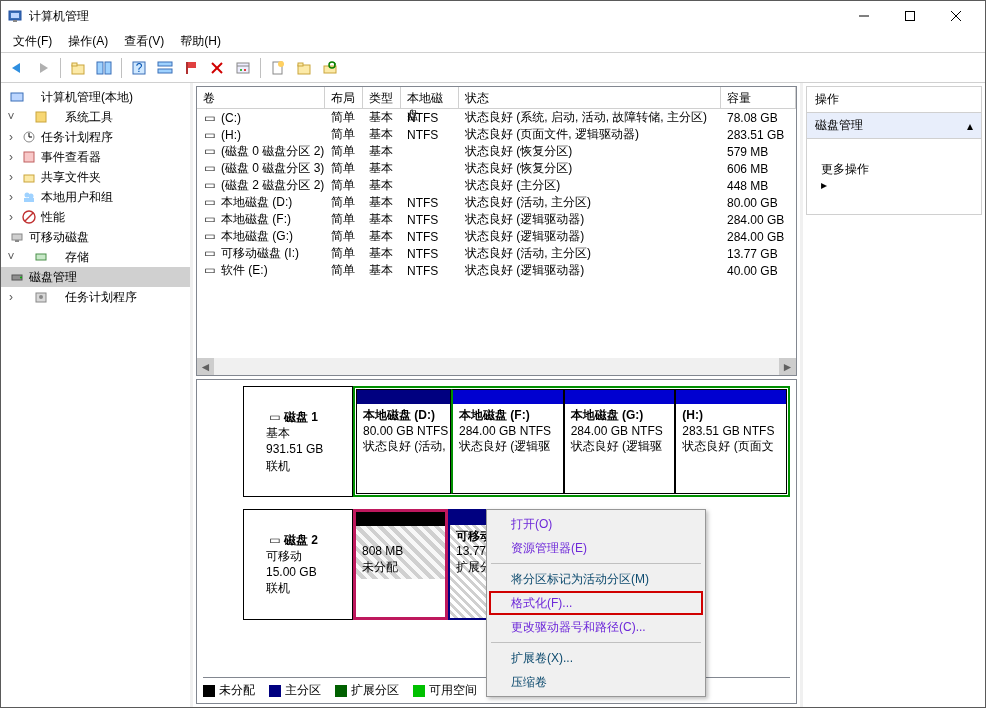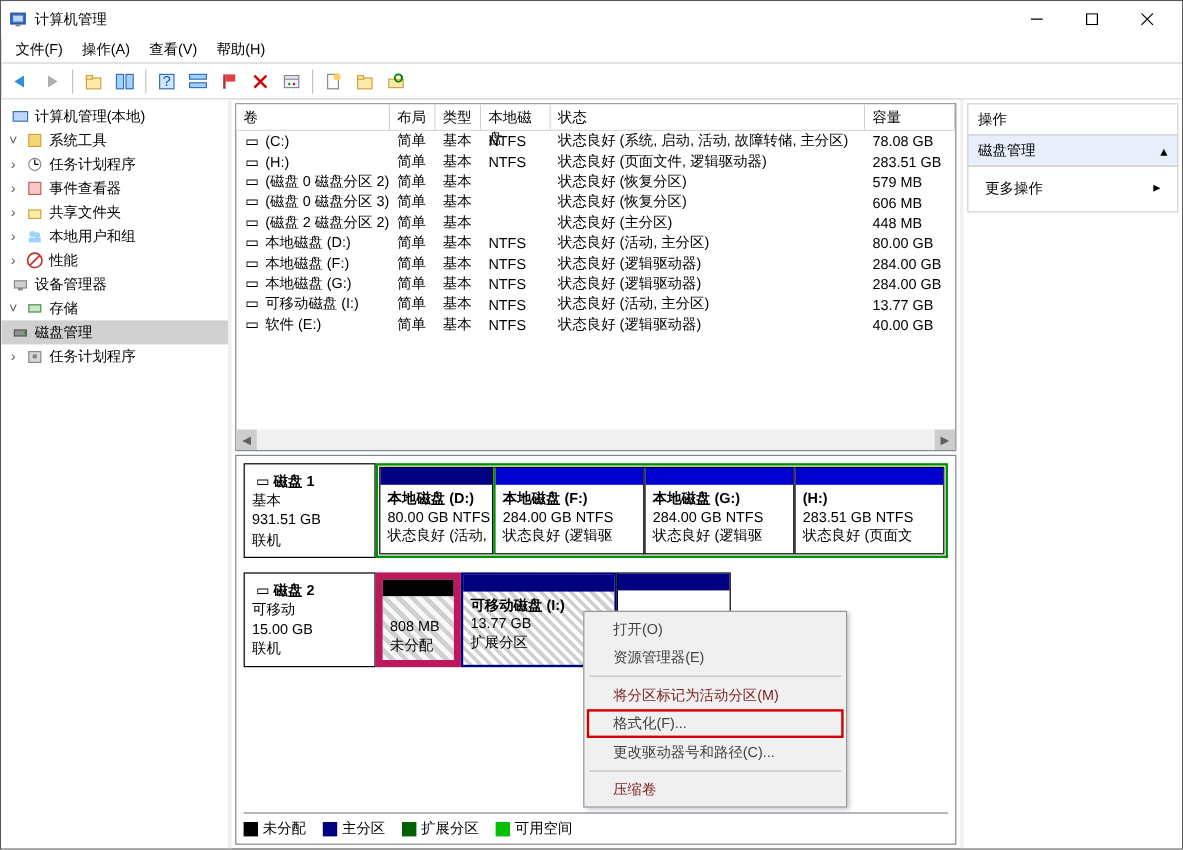--- a/index.html
+++ b/index.html
@@ -22,61 +22,61 @@
 .toolbar .sep{width:1px;height:20px;background:#c0c0c0;margin:0 3px;}
 
 
 .main { display:flex; height: calc(708px - 30px - 22px - 30px - 2px); }
 .tree-pane { width: 192px; border-right: 3px solid #f0f0f0; background:#fff; padding:4px 0; overflow:hidden;}
 .tree-pane .tree-row{display:flex;align-items:center;height:20px;padding-left:4px;white-space:nowrap;}
 .tree-pane .tree-row .exp{width:12px;text-align:center;color:#5a5a5a;}
 .tree-pane .tree-row .ticon{width:16px;height:16px;margin:0 4px;display:inline-flex;align-items:center;justify-content:center;}
 .tree-pane .tree-row.selected{background:#d0d0d0;}
 .tree-pane .tree-row .label{color:#000;}
-.indent1{padding-left:4px;}
+.indent1{padding-left:4px;gap:12px;}
 .indent2{padding-left:20px;}
 .indent3{padding-left:36px;}
 
 .center-pane { flex:1; display:flex; flex-direction:column; border-right:3px solid #f0f0f0;}
 .vol-list { height: 290px; border:1px solid #828790; margin:3px; overflow:hidden; position:relative;}
 .vol-header{display:flex;background:#fff;height:22px;border-bottom:1px solid #d0d0d0;}
 .vol-header .col{border-right:1px solid #d0d0d0;padding:3px 6px;background:#fff;}
 .vol-rows{}
 .vol-row{display:flex;height:17px;align-items:center;}
 .vol-row .cell{padding:0 6px;white-space:nowrap;overflow:hidden;}
 .vol-row .vicon{display:inline-block;width:14px;margin-right:4px;text-align:center;}
 .vol-scroll-h{position:absolute;left:0;right:0;bottom:0;height:17px;background:#f0f0f0;display:flex;align-items:center;}
 .vol-scroll-h .arrow{width:17px;height:17px;background:#cdcdcd;display:flex;align-items:center;justify-content:center;color:#606060;}
 .vol-scroll-h .track{flex:1;}
 
 .disk-map{flex:1;border:1px solid #828790;margin:0 3px 3px 3px;padding:6px;overflow:hidden;position:relative;}
 .disk-block{display:flex;margin-bottom:12px;}
-.disk-info{width:110px;border:1px solid #000;padding:6px;line-height:1.35;}
+.disk-info{width:110px;border:1px solid #000;padding:22px;line-height:1.35;margin-left:40px;}
 .disk-info .dicon{display:inline-block;width:18px;text-align:center;}
 .disk-parts{flex:1;display:flex;gap:0;}
 .part{border:1px solid #000;display:flex;flex-direction:column;min-width:0;}
 .part .bar{height:14px;}
 .part .body{padding:4px 6px;line-height:1.3;white-space:nowrap;overflow:hidden;font-size:11px;}
 .part.primary .bar{background:#000080;}
 .part.logical .bar{background:#0000d0;}
 .part.unalloc{}
 .part.unalloc .body{background:repeating-linear-gradient(45deg,#f8f8f8,#f8f8f8 4px,#d0d0d0 4px,#d0d0d0 8px);}
 .disk1-wrap{border:2px solid #009000;padding:1px;flex:1;display:flex;}
 .legend{position:absolute;left:6px;right:6px;bottom:4px;border-top:1px solid #828790;padding-top:4px;display:flex;gap:14px;align-items:center;}
 .legend .sw{width:12px;height:12px;display:inline-block;margin-right:4px;vertical-align:middle;}
 
 .actions-pane{width:182px;background:#fff;padding:3px;}
 .actions-pane .hdr{background:#fff;border:1px solid #d0d0d0;padding:4px 8px;font-weight:normal;}
 .actions-pane .sec{background:#e8eefb;border:1px solid #d0d0d0;padding:4px 8px;display:flex;justify-content:space-between;align-items:center;margin-top:-1px;}
-.actions-pane .item{border:1px solid #d0d0d0;padding:10px 14px;display:flex;justify-content:space-between;align-items:flex-start;margin-top:-1px;}
+.actions-pane .item{border:1px solid #d0d0d0;padding:22px 14px;display:flex;justify-content:space-between;align-items:flex-start;margin-top:-1px;flex-direction:column;}
 
 
 .context-menu{position:absolute;left:485px;top:508px;width:220px;background:#f0f0f0;border:1px solid #979797;box-shadow:2px 2px 4px rgba(0,0,0,.25);padding:2px;z-index:100;}
-.context-menu .mi{height:24px;display:flex;align-items:center;padding:0 22px;color:#404040;}
-.context-menu .mi.disabled{color:#7f1d1d;}
+.context-menu .mi{height:24px;display:flex;align-items:center;padding:0 22px;color:#6d28d9;}
+.context-menu .mi.disabled{color:#0c4a6e;}
 .context-menu .msep{height:1px;background:#c0c0c0;margin:3px 2px;}
 .context-menu .mi.highlight{border:2px solid #d00000;padding:0 20px;height:24px;}
 
 
 svg{display:block;}
 </style>
 </head>
 <body>
 
 <div class="titlebar">
@@ -264,21 +264,21 @@
         </span>
         <span class="label">性能</span>
       </div>
     <div class="tree-row indent3">
         <span class="ticon">
           <svg width="14" height="14">
             <rect x="2" y="4" width="10" height="6" fill="#d0d0d0" stroke="#888"></rect>
             <rect x="5" y="10" width="4" height="2" fill="#888"></rect>
           </svg>
         </span>
-        <span class="label">设备管理器</span>
+        <span class="label">可移动磁盘</span>
       </div>
     <div class="tree-row indent1">
         <span class="exp">˅</span>
         <span class="ticon">
           <svg width="14" height="14">
             <rect x="2" y="4" width="10" height="6" fill="#c8e8c8" stroke="#4a904a"></rect>
           </svg>
         </span>
         <span class="label">存储</span>
       </div>
@@ -433,21 +433,21 @@
       </div>
 
       <div class="disk-block">
         <div class="disk-info">
           <div><span class="dicon">▭</span><b>磁盘 2</b></div>
           <div>可移动</div>
           <div>15.00 GB</div>
           <div>联机</div>
         </div>
         <div class="disk-parts" style="flex:1">
-          <div class="part unalloc" style="width:71px;border:6px solid #be185d">
+          <div class="part unalloc" style="width:95px;border:3px solid #be185d">
             <div class="bar" style="background:#000"></div>
             <div class="body"><br><span>808 MB</span><br><span>未分配</span></div>
           </div>
           <div class="part primary" style="width:130px;border:2px solid #000080;background:repeating-linear-gradient(45deg,#fff,#fff 3px,#d0d0d0 3px,#d0d0d0 6px)">
             <div class="bar"></div>
             <div class="body" style="background:transparent"><b>可移动磁盘   (I:)</b><br><span>13.77 GB</span><br><span>扩展分区</span></div>
           </div>
           <div class="part" style="width:95px;border:1px solid #000">
             <div class="bar" style="background:#000080"></div>
             <div class="body"></div>
@@ -478,14 +478,15 @@
 </div>
 
 <div class="context-menu">
   <div class="mi">打开(O)</div>
   <div class="mi">资源管理器(E)</div>
   <div class="msep"></div>
   <div class="mi disabled">将分区标记为活动分区(M)</div>
   <div class="mi highlight">格式化(F)...</div>
   <div class="mi">更改驱动器号和路径(C)...</div>
   <div class="msep"></div>
+  <div class="mi disabled">扩展卷(X)...</div>
   <div class="mi disabled">压缩卷</div>
 </div>
 
 </body></html>

